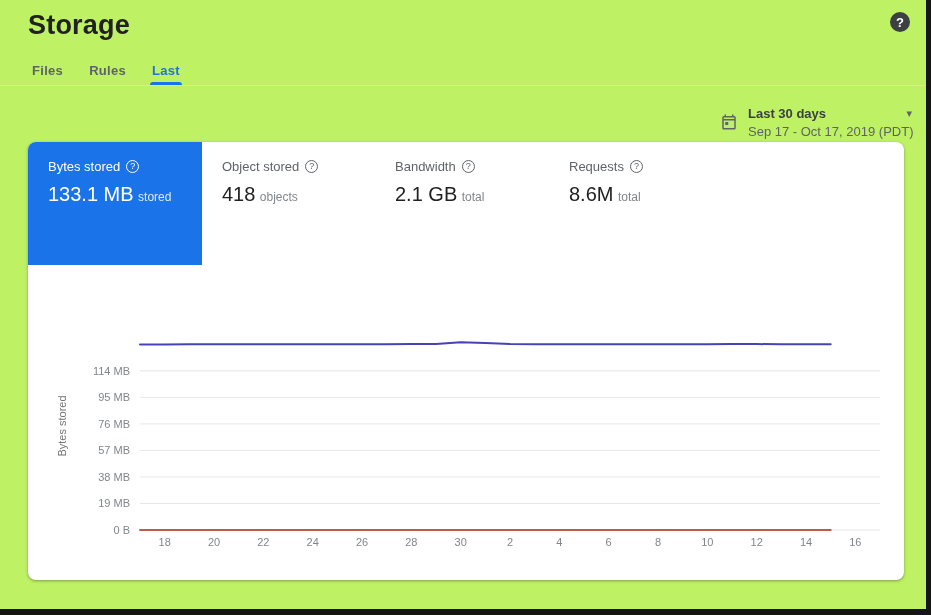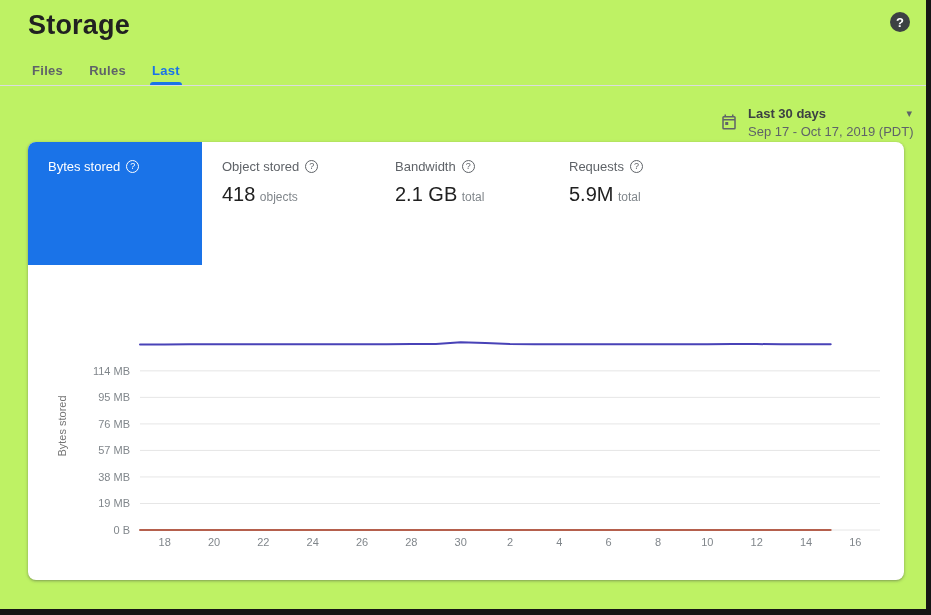--- a/index.html
+++ b/index.html
@@ -106,20 +106,24 @@
     <span class="caret">▾</span>
   </div>
 
   <div class="card">
 
     <div class="metric selected">
       <div class="m-label">
         <span>Bytes stored</span>
         <span class="qmark">?</span>
       </div>
+      <div class="m-value">
+        <span class="num">133.1 MB</span>
+        <span class="unit">stored</span>
+      </div>
     </div>
 
     <div class="metric m2">
       <div class="m-label">
         <span>Object stored</span>
         <span class="qmark">?</span>
       </div>
       <div class="m-value">
         <span class="num">418</span>
         <span class="unit">objects</span>
@@ -136,21 +140,21 @@
         <span class="unit">total</span>
       </div>
     </div>
 
     <div class="metric m4">
       <div class="m-label">
         <span>Requests</span>
         <span class="qmark">?</span>
       </div>
       <div class="m-value">
-        <span class="num">5.9M</span>
+        <span class="num">8.6M</span>
         <span class="unit">total</span>
       </div>
     </div>
 
     <div class="ylabel">Bytes stored</div>
 
     <svg id="chart-svg" width="876" height="208">
         <line x1="112" x2="852" y1="48.85906040268458" y2="48.85906040268458" stroke="#e6e6e6" stroke-width="1"></line>
         <text x="102" y="52.85906040268458" text-anchor="end" class="tick">114 MB</text>
         <line x1="112" x2="852" y1="75.38255033557047" y2="75.38255033557047" stroke="#e6e6e6" stroke-width="1"></line>

